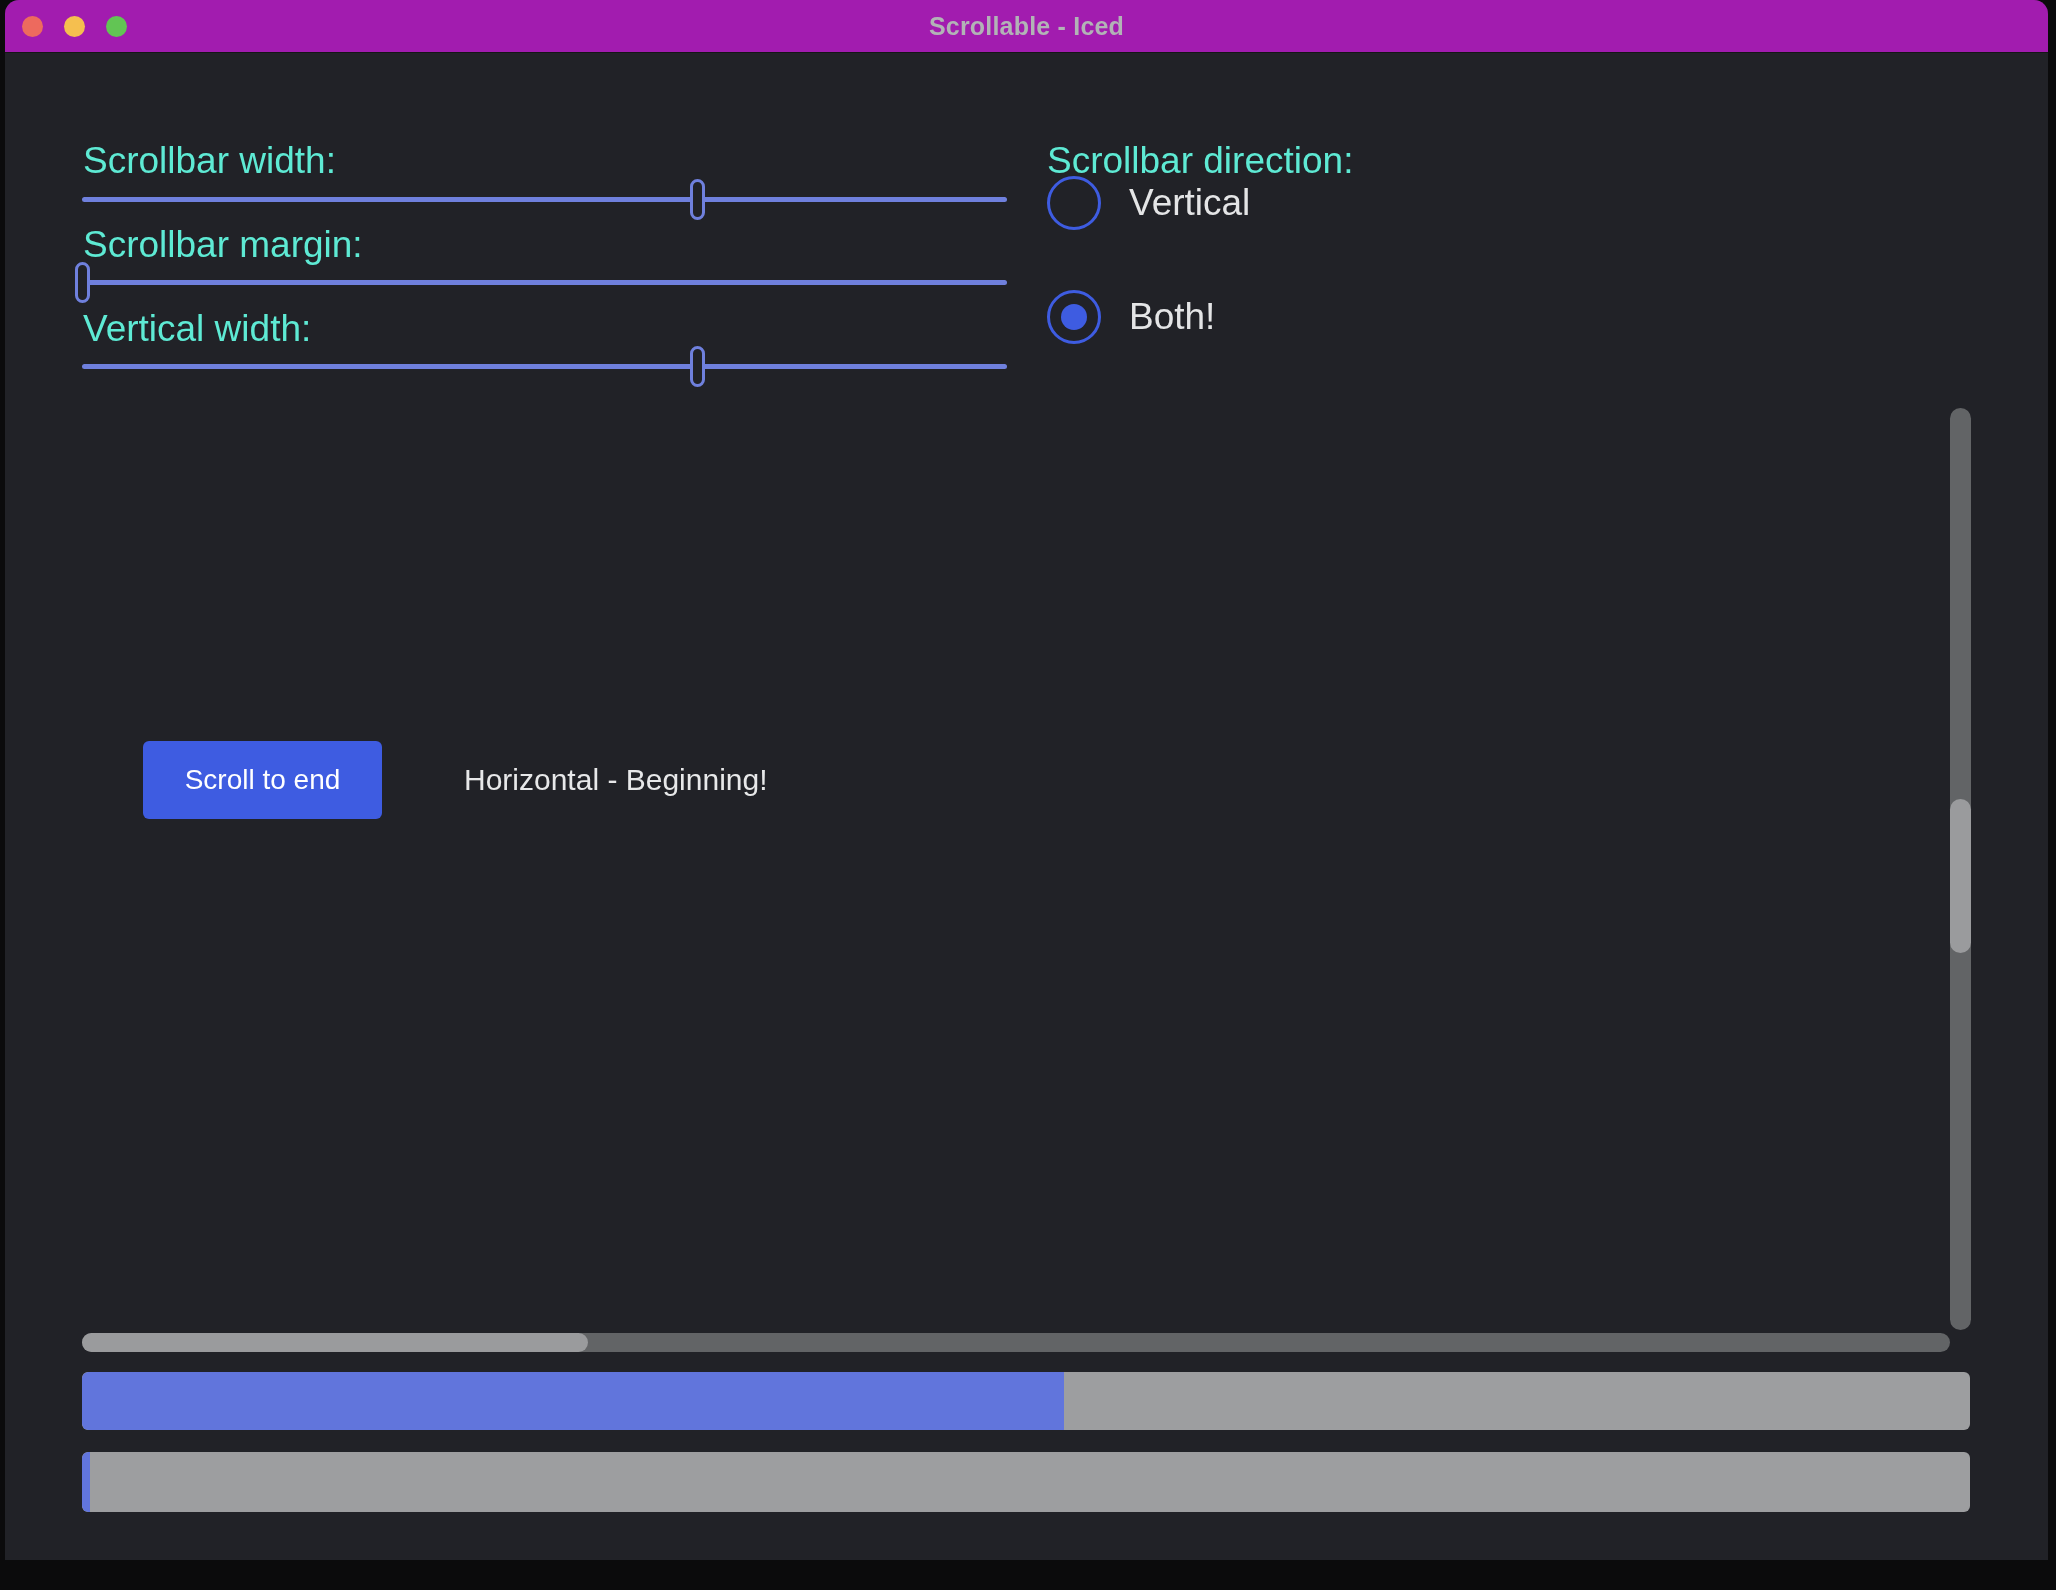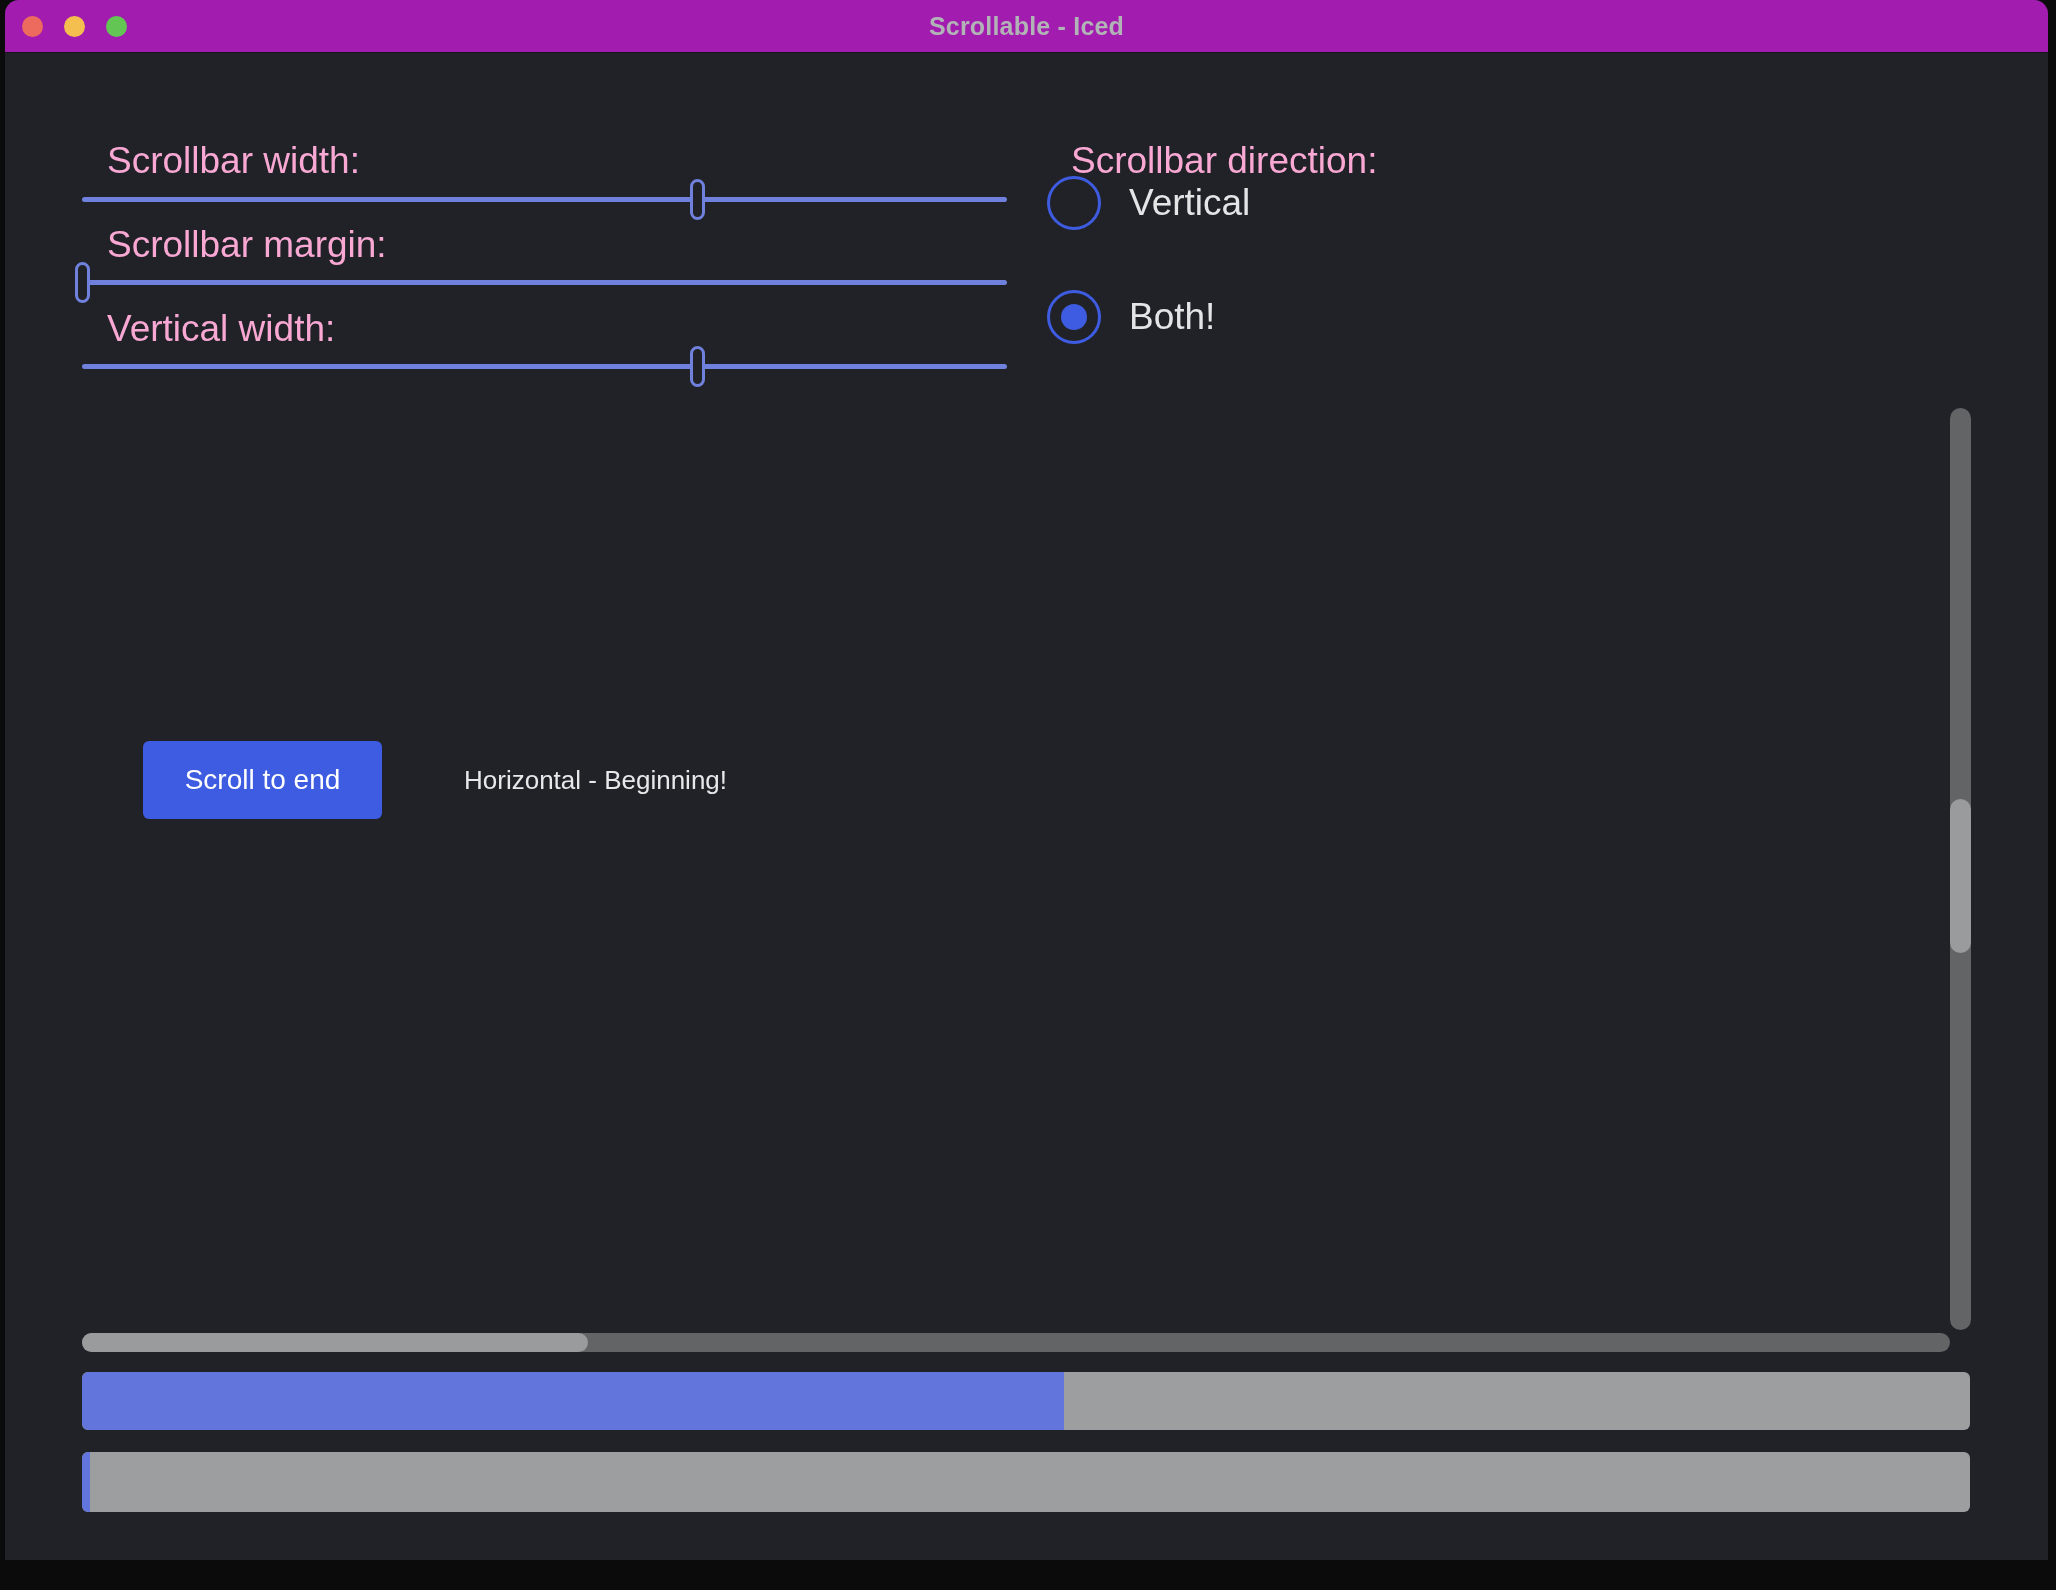--- a/index.html
+++ b/index.html
@@ -7,37 +7,37 @@
          font-family:"Liberation Sans",sans-serif;}
   .window{position:absolute;left:5px;top:0;width:2043px;height:1560px;background:#212227;
           border-radius:14px 14px 0 0;overflow:hidden;}
   
   .titlebar{position:absolute;left:0;top:0;width:100%;height:52px;background:#a21caf;
             border-bottom:1px solid #161617;display:flex;align-items:center;justify-content:center;}
   .tl{position:absolute;top:16px;width:21px;height:21px;border-radius:50%;}
   .tl.close{left:17px;} .tl.min{left:59px;} .tl.max{left:101px;}
   .title{font-size:25px;font-weight:bold;color:#b2b3b6;letter-spacing:.2px;}
   
-  .lbl{position:absolute;font-size:37px;color:#f9a8d4;line-height:44px;white-space:nowrap;margin-left:24px;}
+  .lbl{position:absolute;font-size:37px;color:#5eead4;line-height:44px;white-space:nowrap;}
   
   .rail{position:absolute;left:77px;width:925px;height:5px;border-radius:3px;background:var(--slider);}
   .handle{position:absolute;top:-18px;width:15px;height:41px;border:3px solid var(--slider);
           border-radius:9px;background:#212227;box-sizing:border-box;}
   
   .radio-row{position:absolute;left:1042px;height:54px;display:flex;align-items:center;}
   .radio-circle{width:54px;height:54px;border:3px solid var(--accent);border-radius:50%;
                 box-sizing:border-box;display:flex;align-items:center;justify-content:center;}
   .radio-dot{width:26px;height:26px;border-radius:50%;background:var(--accent);display:none;}
   .radio-row.selected .radio-dot{display:block;}
   .radio-label{margin-left:28px;font-size:37px;color:#e4e5e6;white-space:nowrap;}
   
   .btn{position:absolute;left:138px;top:741px;width:239px;height:78px;background:var(--accent);
        border:none;border-radius:6px;color:#ffffff;font-size:28px;font-family:inherit;
        display:flex;align-items:center;justify-content:center;cursor:pointer;}
-  .status{position:absolute;left:459px;top:758px;font-size:26px;color:#e7e8e9;line-height:44px;white-space:nowrap;}
+  .status{position:absolute;left:459px;top:758px;font-size:30px;color:#e7e8e9;line-height:44px;white-space:nowrap;}
   
   .vtrack{position:absolute;left:1945px;top:408px;width:21px;height:922px;background:var(--strack);border-radius:11px;}
   .vthumb{position:absolute;left:0;width:100%;background:var(--sthumb);border-radius:11px;}
   .htrack{position:absolute;left:77px;top:1333px;width:1868px;height:19px;background:var(--strack);border-radius:10px;}
   .hthumb{position:absolute;top:0;height:100%;background:var(--sthumb);border-radius:10px;}
   
   .pbar{position:absolute;left:77px;width:1888px;background:var(--ptrack);border-radius:6px;overflow:hidden;}
   .pbar.one{top:1372px;height:58px;}
   .pbar.two{top:1452px;height:60px;}
   .pfill{position:absolute;left:0;top:0;height:100%;background:var(--pfill);border-radius:6px 0 0 6px;}

